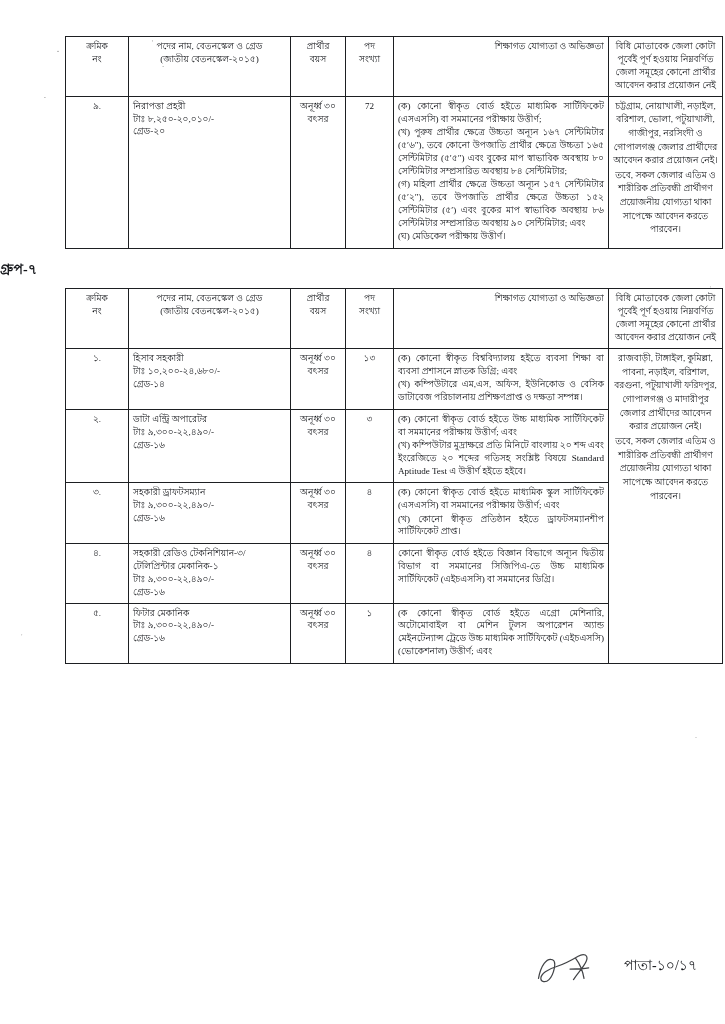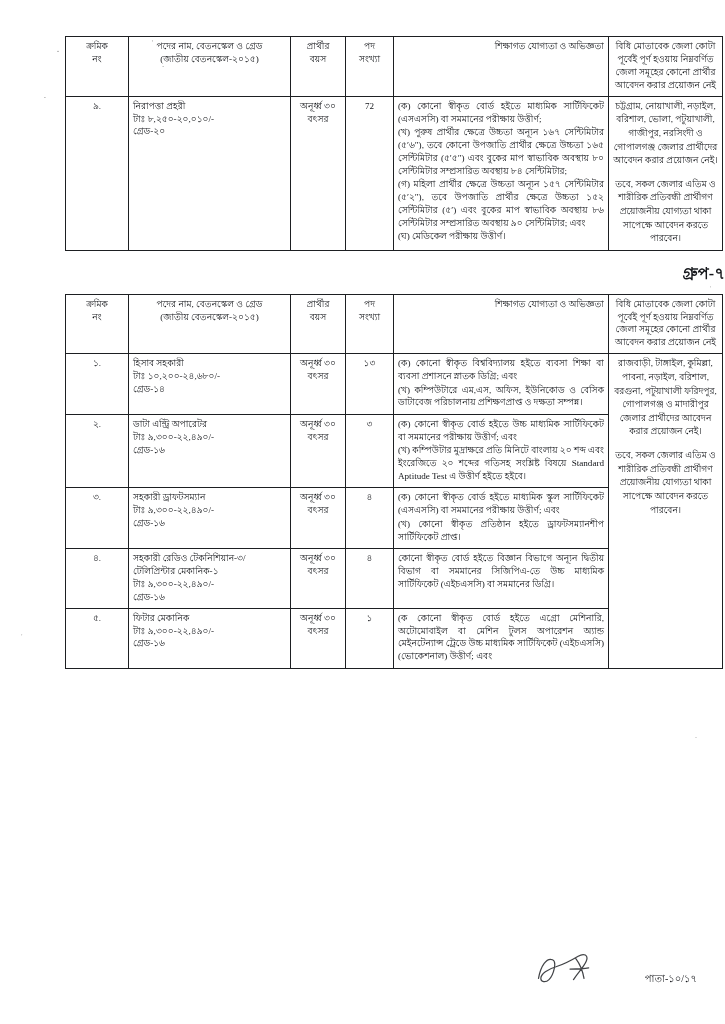--- a/index.html
+++ b/index.html
@@ -76,28 +76,28 @@
   .cell-count   { text-align: center; padding-top: 5px; }
   .cell-post    { text-align: left;   padding-left: 6px; padding-top: 5px; }
   .cell-qual    { text-align: justify; text-justify: inter-word; padding: 5px 5px 4px 6px; }
   .cell-dist    { text-align: center; padding: 3px 4px; line-height: 1.5; }
 
   .post-line { display: block; white-space: nowrap; }
 
   .qual-p { margin: 0 0 0.5px 0; }
 
   .dist-block { display: block; }
-  .dist-note  { display: block; margin-top: 10px; }
+  .dist-note  { display: block; margin-top: 1px; }
 
   
   .group-head {
-    text-align: right;
+    text-align: left;
     margin: 0;
     padding: 0;
-    font-size: 16px;
+    font-size: 14px;
     font-weight: bold;
     line-height: 1.35;
     letter-spacing: .2px;
   }
   .group-head .gh-line { display: block; }
 
   
   .footer {
     position: absolute;
     left: 0; right: 0;
@@ -108,22 +108,22 @@
     position: absolute;
     right: 120px;
     bottom: 16px;
     width: 70px;
     height: 44px;
     opacity: .85;
   }
   .page-num {
     position: absolute;
     right: 28px;
-    bottom: 22px;
-    font-size: 10px;
+    bottom: 32px;
+    font-size: 14px;
   }
 
   .spacer-top { height: 36px; }
   .spacer-mid-a { height: 12px; }
   .spacer-mid-b { height: 9px; }
 </style>
 </head>
 <body>
 
 <div class="page">

